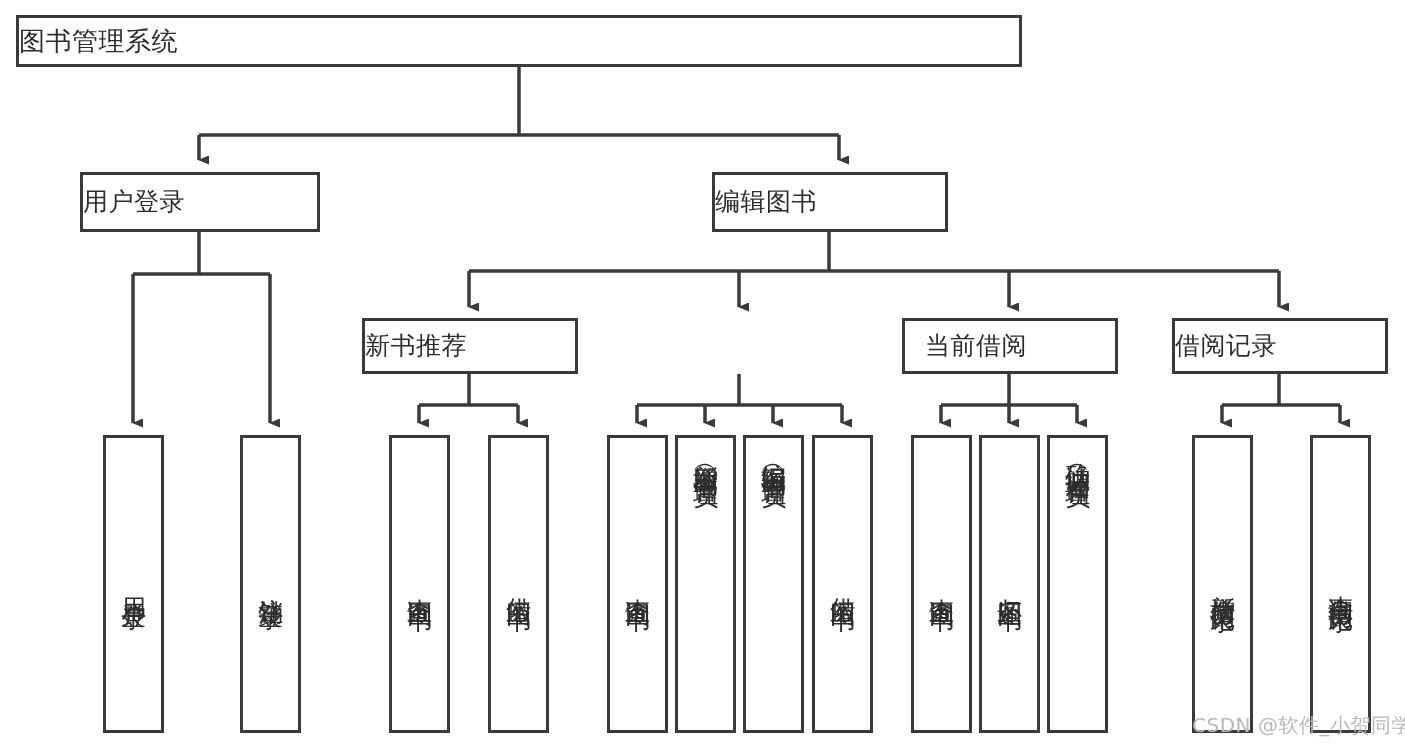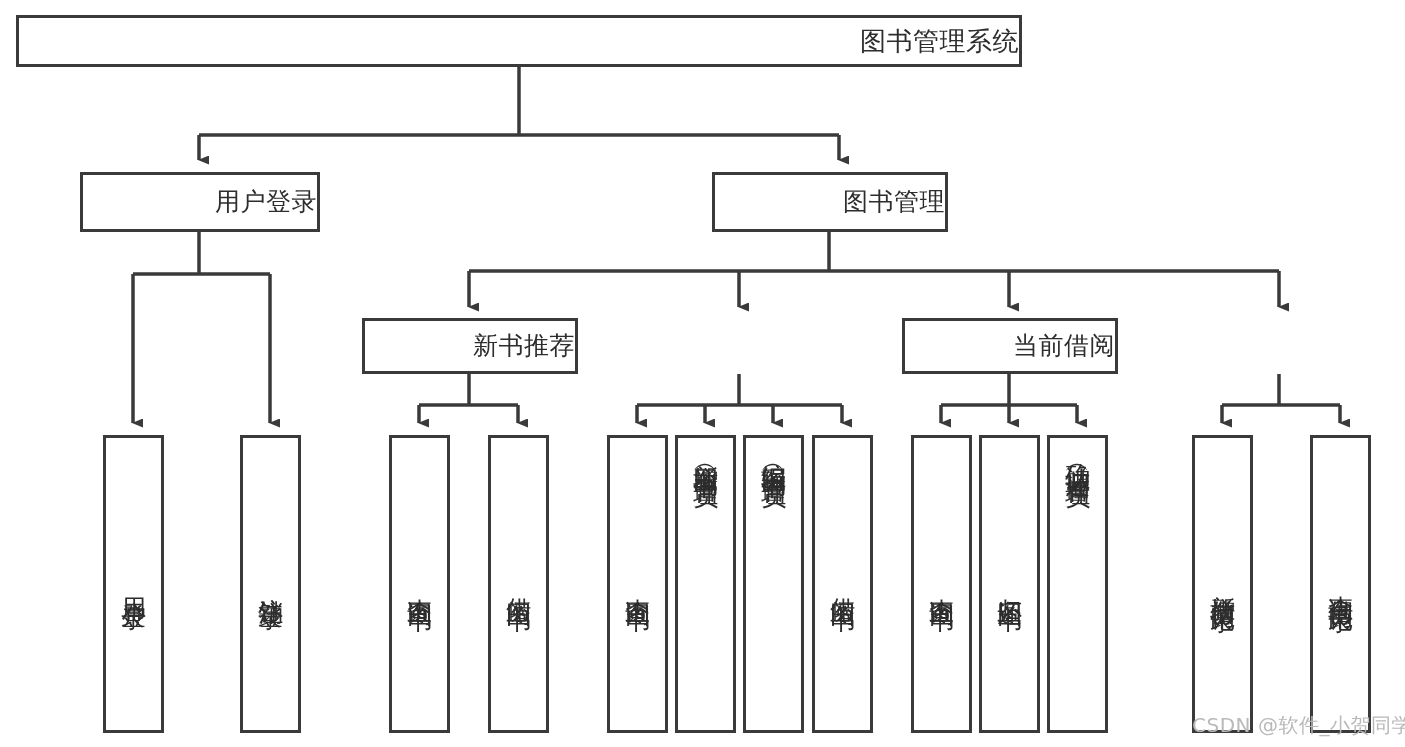--- a/index.html
+++ b/index.html
@@ -26,21 +26,21 @@
     height: 747px;
   }
   .node {
     position: absolute;
     box-sizing: border-box;
     border: 3px solid #3a3a3a;
     background: #ffffff;
     color: #2b2b2b;
     display: flex;
     align-items: center;
-    justify-content: flex-end;
+    justify-content: flex-start;
     z-index: 2;
   }
   .node-label {
     font-size: 25px;
     line-height: 1.1;
     letter-spacing: 0.5px;
     white-space: nowrap;
     color: #2d2d2d;
   }
   .node.root .node-label { font-size: 26px; }
@@ -131,32 +131,35 @@
 
   <div class="node root" style="left:16px; top:15px; width:1006px; height:52px;">
     <span class="node-label">图书管理系统</span>
   </div>
 
   <div class="node branch" style="left:80px; top:172px; width:240px; height:60px;">
     <span class="node-label">用户登录</span>
   </div>
 
   <div class="node branch" style="left:712px; top:172px; width:236px; height:60px;">
-    <span class="node-label">图书管理</span>
+    <span class="node-label">编辑图书</span>
   </div>
 
   <div class="node branch" style="left:362px; top:318px; width:216px; height:56px;">
     <span class="node-label">新书推荐</span>
   </div>
 
 
   <div class="node branch" style="left:902px; top:318px; width:216px; height:56px;padding-left:20px;">
     <span class="node-label">当前借阅</span>
   </div>
 
+  <div class="node branch" style="left:1172px; top:318px; width:216px; height:56px;">
+    <span class="node-label">借阅记录</span>
+  </div>
 
   <div class="node leaf centered" style="left:103px; top:435px; width:61px; height:298px;">
     <span class="node-label">用户登录</span>
   </div>
 
   <div class="node leaf centered" style="left:240px; top:435px; width:61px; height:298px;">
     <span class="node-label">注销登录</span>
   </div>
 
   <div class="node leaf centered" style="left:389px; top:435px; width:61px; height:298px;">

